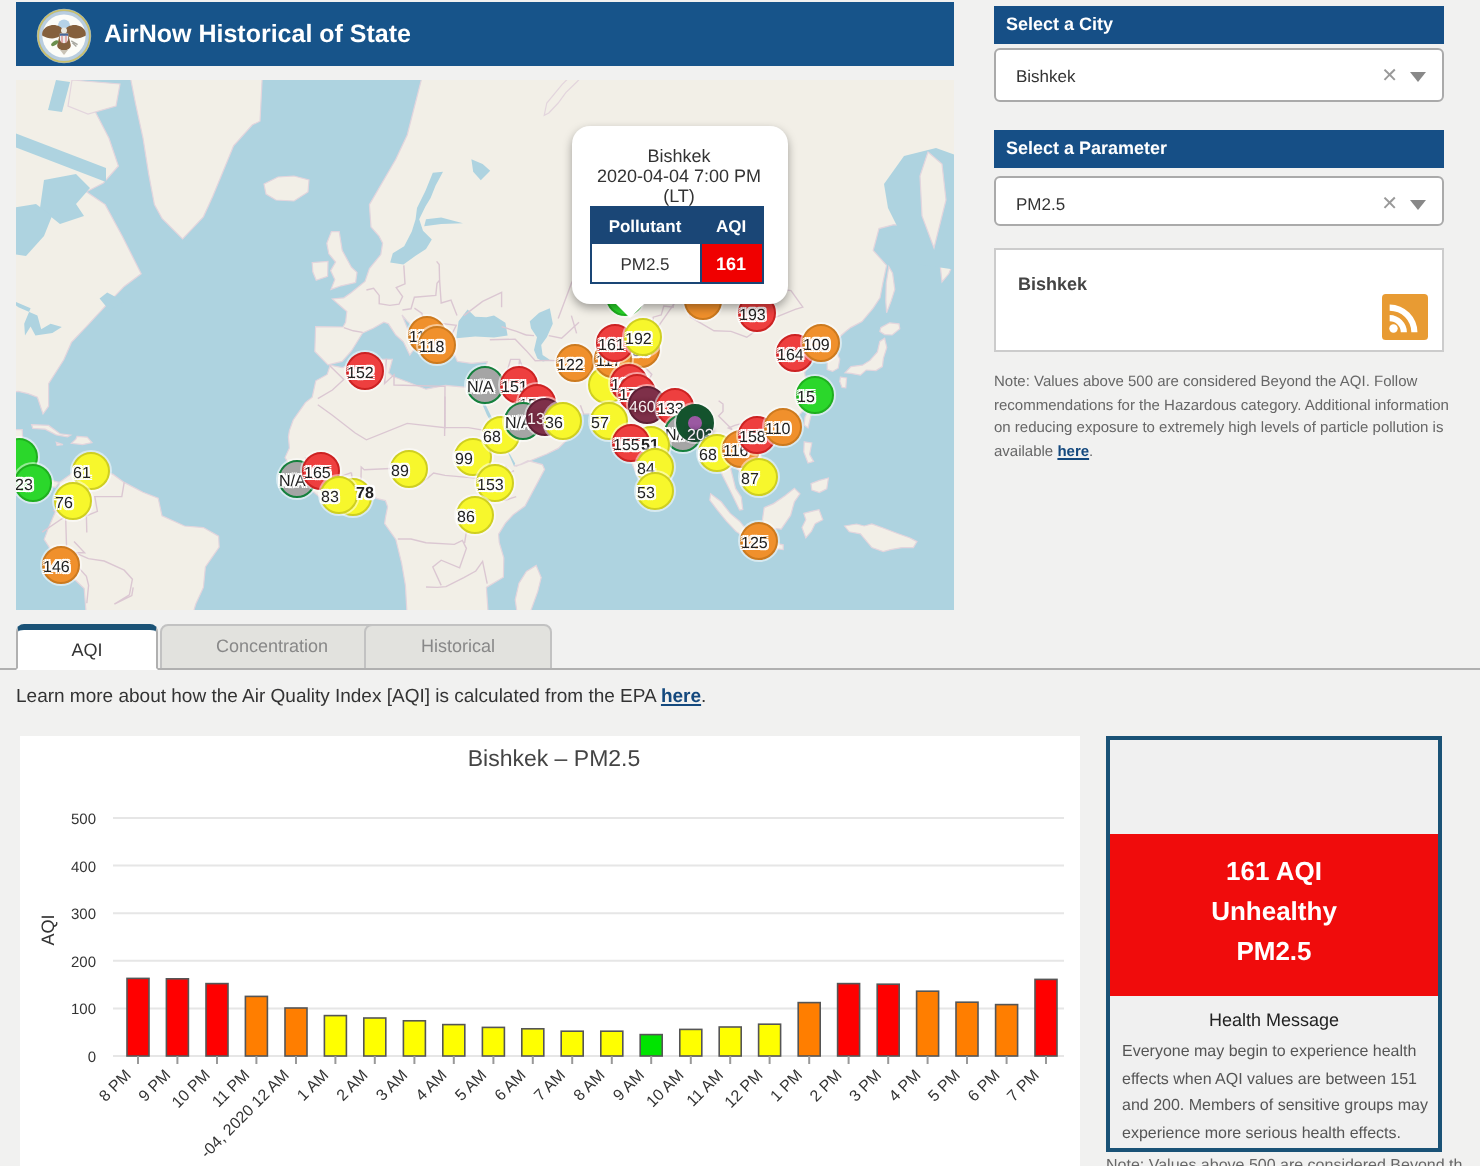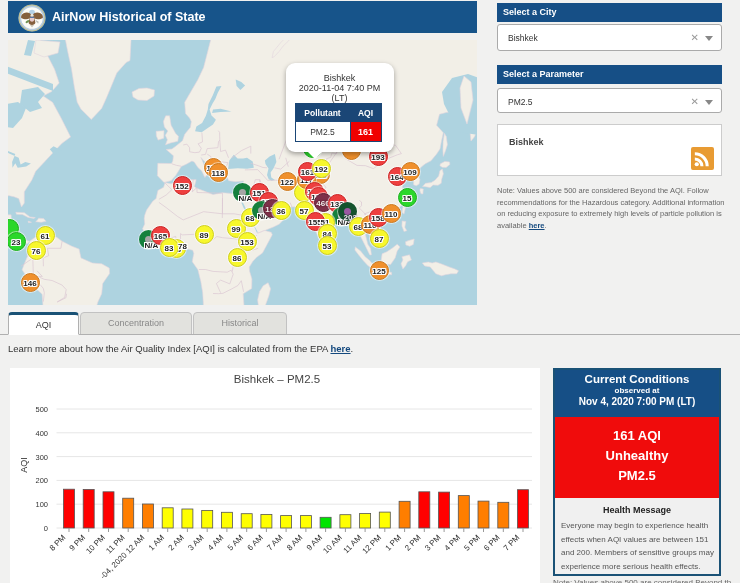--- a/index.html
+++ b/index.html
@@ -17,57 +17,57 @@
   #paramDD { left:497px; top:88px; width:225px; height:25px; background:#fff; border:1px solid #aaa; border-radius:3px; }
   .ddtext { position:absolute; left:10px; top:8px; font-size:8.5px; color:#333; }
   .ddx { position:absolute; right:22px; top:7px; color:#999; font-size:10px; }
   .ddarrow { position:absolute; right:8px; top:11px; width:0; height:0; border-left:4.5px solid transparent; border-right:4.5px solid transparent; border-top:5px solid #888; }
   #rssBox { left:497px; top:124px; width:225px; height:52px; background:#fff; border:1px solid #ccc; }
   #rssBox .city { position:absolute; left:11px; top:12px; font-size:9px; font-weight:bold; color:#444; }
   #note1 { left:497px; top:185px; width:245px; font-size:7.5px; color:#666; line-height:11.6px; }
   #note1 a, #learn a { color:#14497e; font-weight:bold; }
   
   #map { left:8px; top:40px; width:469px; height:265px; background:#aed3e0; overflow:hidden; }
-  .mk { position:absolute; width:19px; height:19px; border-radius:50%; font-size:8px; font-weight:bold; color:#222; text-align:center; line-height:19px; text-shadow:-1px -1px 0 #fff,1px -1px 0 #fff,-1px 1px 0 #fff,1px 1px 0 #fff,0 -1px 0 #fff,0 1px 0 #fff,-1px 0 0 #fff,1px 0 0 #fff; box-shadow:0 0 0 1px rgba(255,255,255,0.5); }
+  .mk { position:absolute; width:19px; height:19px; border-radius:50%; font-size:8px; font-weight:normal; color:#222; text-align:left; line-height:19px; text-shadow:-1px -1px 0 #fff,1px -1px 0 #fff,-1px 1px 0 #fff,1px 1px 0 #fff,0 -1px 0 #fff,0 1px 0 #fff,-1px 0 0 #fff,1px 0 0 #fff; box-shadow:0 0 0 1px rgba(255,255,255,0.5); }
   .g { background:#2bd72b; border:1px solid #1faf1f; }
   .y { background:#f7f72c; border:1px solid #cfcf20; }
   .o { background:#f0902c; border:1px solid #cc7a1f; }
   .r { background:#ee3f3f; border:1px solid #c22; }
   .mk.p { background:#9b59a2; border:6px solid #14532d; color:#f5eef5; text-shadow:0 0 2px rgba(60,20,70,0.9) !important; }
   .mk.m { background:#7e3049; border:1px solid #5e1f35; color:#f5eeee; text-shadow:0 0 2px rgba(60,10,20,0.9) !important; }
-  .na { background:#a5a5a5; border:6px solid #15803d; }
+  .na { background:#a5a5a5; border:1px solid #15803d; }
   .mklbl { position:absolute; font-size:8px; font-weight:bold; color:#222; text-shadow:-1px -1px 0 #fff,1px -1px 0 #fff,-1px 1px 0 #fff,1px 1px 0 #fff,0 -1px 0 #fff,0 1px 0 #fff,-1px 0 0 #fff,1px 0 0 #fff; }
   
   #popup { position:absolute; left:277.5px; top:23.4px; width:108px; height:89px; background:#fff; border-radius:9px; box-shadow:0 2px 5px rgba(0,0,0,0.35); text-align:center; }
   #popup .l1 { font-size:9px; color:#333; padding-top:10px; line-height:10px; }
   #popup .l2, #popup .l3 { font-size:9px; color:#333; line-height:10px; }
   #ptail { position:absolute; left:300px; top:111.5px; width:0; height:0; border-left:7px solid transparent; border-right:7px solid transparent; border-top:7.5px solid #fff; }
   #ptable { position:absolute; left:9px; top:40px; width:87px; border-collapse:collapse; border:1.5px solid #1a4676; }
   #ptable th { background:#1a4676; color:#fff; font-size:8.5px; height:18px; border:1px solid #1a4676; }
   #ptable td { font-size:8.5px; height:20px; border:1.5px solid #1a4676; color:#333; }
   #ptable td.aqi { background:#f00000; color:#fff; font-weight:bold; font-size:9px; }
   
   .tab { position:absolute; top:312px; height:23px; font-size:9px; text-align:center; line-height:21px; border-radius:4px 4px 0 0; }
   #tab1 { left:8px; width:71px; background:#fff; border:1px solid #b0b0b0; border-top:3px solid #1a5276; border-bottom:1px solid #fff; color:#333; z-index:3; }
   #tab2 { left:80px; width:112px; background:#e2e2de; border:1px solid #c2c2c2; color:#888; }
-  #tab3 { left:193px; width:94px; background:#e2e2de; border:1px solid #c2c2c2; color:#888; }
+  #tab3 { left:182px; width:94px; background:#e2e2de; border:1px solid #c2c2c2; color:#888; }
   #tabline { left:0; top:334px; width:740px; height:1px; background:#b0b0b0; }
   #learn { left:8px; top:343px; font-size:9.5px; color:#333; }
   
   #chartBox { left:10px; top:368px; width:530px; height:215px; background:#fff; }
   
   #panel { left:553px; top:368px; width:168px; height:208px; border:2px solid #1a5276; background:#f0f0f0; }
   #panelHead { position:absolute; left:0; top:0; width:100%; height:47px; background:#164f86; color:#fff; text-align:center; }
   #panelHead .a { font-size:11.5px; font-weight:bold; margin-top:3px; }
   #panelHead .b { font-size:8px; font-weight:bold; margin-top:1px; }
   #panelHead .c { font-size:10px; font-weight:bold; margin-top:1px; }
   #panelRed { position:absolute; left:0; top:47px; width:100%; height:81px; background:#f00c0c; color:#fff; text-align:center; font-weight:bold; font-size:13px; }
   #panelRed div { margin-top:5px; }
   #panelMsg { position:absolute; left:0; top:128px; width:100%; }
-  #panelMsg .h { text-align:center; font-size:9px; font-weight:bold; color:#222; margin-top:7px; }
+  #panelMsg .h { text-align:center; font-size:9px; font-weight:normal; color:#222; margin-top:7px; }
   #panelMsg .t { font-size:8px; color:#555; line-height:13.5px; margin:4px 5px 0 6px; }
   #note2 { left:553px; top:578px; width:190px; font-size:8px; color:#666; }
 </style>
 </head>
 <body>
 <div class="abs" id="hdr">
   <svg class="abs" style="left:10px;top:3px" width="28" height="28" viewBox="0 0 28 28">
     <circle cx="14" cy="14" r="13.6" fill="#9fb6cc"></circle>
     <circle cx="14" cy="14" r="12.9" fill="none" stroke="#c9c06c" stroke-width="0.9"></circle>
     <circle cx="14" cy="14" r="12.4" fill="#b9cddf"></circle>
@@ -255,21 +255,21 @@
 <div class="mk o" style="left:352.5px;top:174.5px">116</div>
 <div class="mk r" style="left:360.5px;top:167.5px">158</div>
 <div class="mk o" style="left:373.5px;top:163.5px">110</div>
 <div class="mk y" style="left:361.5px;top:188.5px">87</div>
 <div class="mk o" style="left:361.5px;top:220.5px">125</div>
 <div class="mk r" style="left:379.5px;top:126.5px">164</div>
 <div class="mk o" style="left:392.5px;top:121.5px">109</div>
 <div class="mk g" style="left:389.5px;top:147.5px">15</div>
 <div id="popup">
 <div class="l1">Bishkek</div>
-<div class="l2">2020-11-04 7:40 PM</div>
+<div class="l2">2020-04-04 7:00 PM</div>
 <div class="l3">(LT)</div>
 <table id="ptable">
         <tbody>
           <tr>
             <th style="width:55px">Pollutant</th>
             <th>AQI</th>
           </tr>
 <tr>
             <td>PM2.5</td>
             <td class="aqi">161</td>
@@ -371,25 +371,20 @@
 <rect x="487.8" y="134.3" width="11" height="25.7" fill="#ff7e00" stroke="#555" stroke-width="0.8"></rect>
 <line x1="493.3" y1="160.0" x2="493.3" y2="164.0" stroke="#999" stroke-width="1"></line>
 <text x="490.3" y="170.0" text-anchor="end" font-size="8" fill="#333" transform="rotate(-45 490.3 170.0)" style="white-space:pre">6 PM</text>
 <rect x="507.5" y="121.7" width="11" height="38.3" fill="#ff0000" stroke="#555" stroke-width="0.8"></rect>
 <line x1="513.0" y1="160.0" x2="513.0" y2="164.0" stroke="#999" stroke-width="1"></line>
 <text x="510.0" y="170.0" text-anchor="end" font-size="8" fill="#333" transform="rotate(-45 510.0 170.0)" style="white-space:pre">7 PM</text>
 </svg>
 </div>
 
 <div class="abs" id="panel">
-  <div id="panelHead">
-      <div class="a">Current Conditions</div>
-      <div class="b">observed at</div>
-      <div class="c">Nov 4, 2020 7:00 PM (LT)</div>
-    </div>
   <div id="panelRed">
       <div style="margin-top:11px">161 AQI</div>
       <div>Unhealthy</div>
       <div>PM2.5</div>
     </div>
   <div id="panelMsg">
       <div class="h">Health Message</div>
       <div class="t">Everyone may begin to experience health<br>effects when AQI values are between 151<br>and 200. Members of sensitive groups may<br>experience more serious health effects.</div>
     </div>
 </div>

